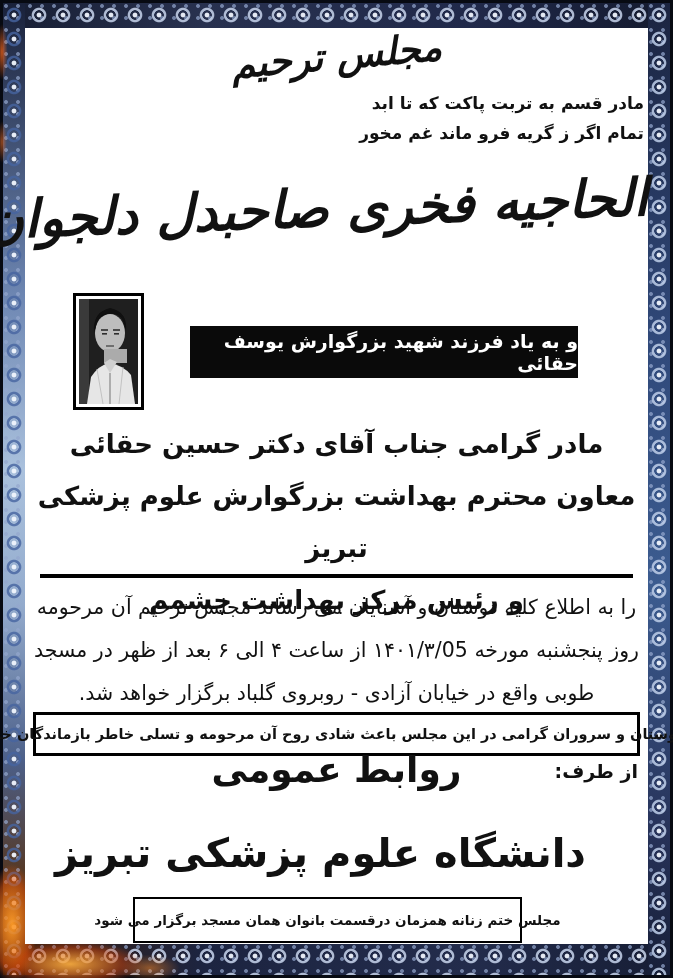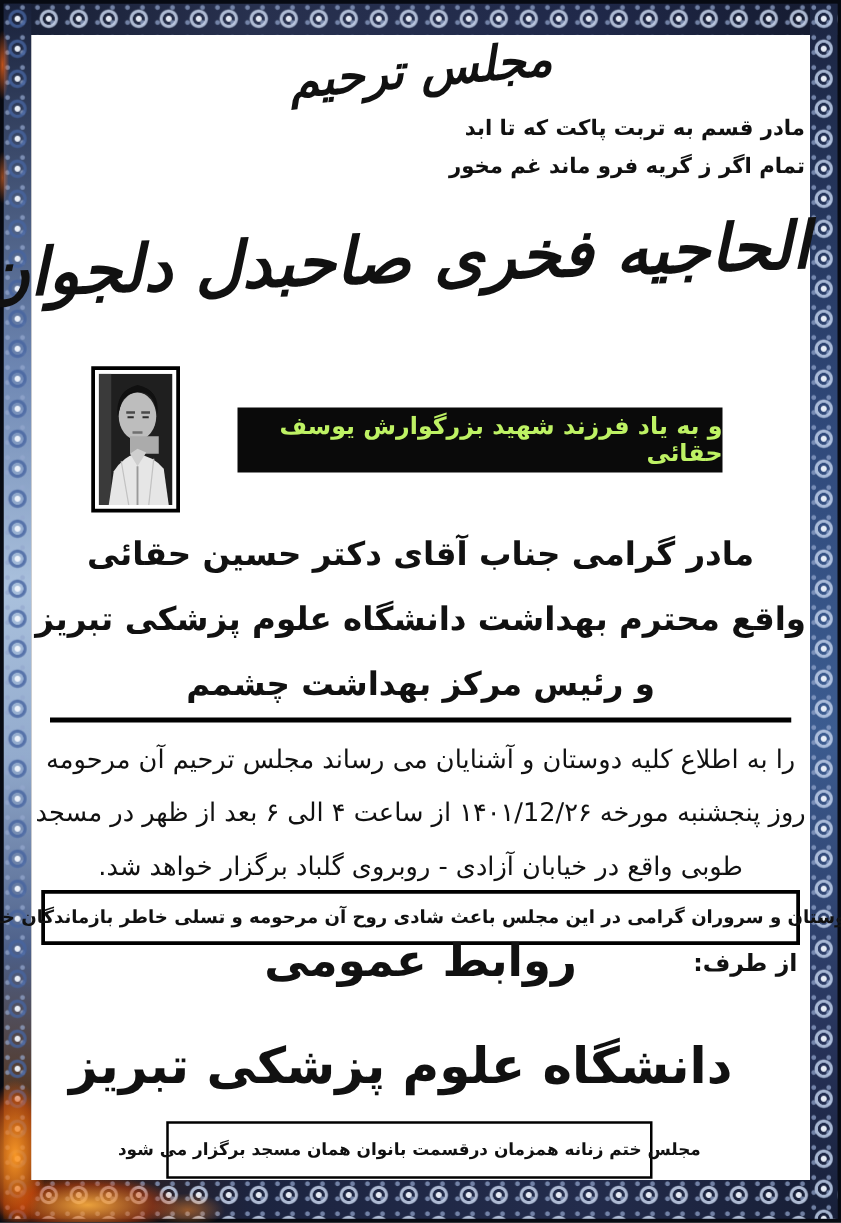--- a/index.html
+++ b/index.html
@@ -58,21 +58,21 @@
   
   .poem{font-size:17px;font-weight:bold;line-height:30px;white-space:nowrap;}
   .poem.right-col{top:60px;right:4px;text-align:right;}
   .poem.left-col{top:60px;left:18px;width:300px;text-align:center;}
   
   .callig-name{top:150px;font-size:52px;font-weight:bold;font-style:italic;transform:rotate(-2deg);white-space:nowrap;}
   
   .photo-frame{left:48px;top:265px;width:71px;height:117px;background:#fff;border:3px solid #000;box-sizing:border-box;padding:3px;}
   .photo-frame svg{display:block;width:59px;height:105px;}
   
-  .banner{left:165px;top:298px;width:388px;height:52px;background:#0a0a0a;color:#bef264;
+  .banner{left:165px;top:298px;width:388px;height:52px;background:#0a0a0a;color:#ffffff;
     display:flex;align-items:center;justify-content:center;font-size:19px;font-weight:bold;}
   
   .relations{top:390px;font-size:26px;font-weight:bold;line-height:52px;}
   
   .divider{left:15px;top:546px;width:593px;height:4px;background:#000;}
   
   .announce{top:558px;font-size:20.5px;font-weight:normal;line-height:43px;}
   
   .note-box{left:8px;top:684px;width:601px;height:38px;border:3px solid #000;
     display:flex;align-items:center;justify-content:center;font-size:14.5px;font-weight:bold;white-space:nowrap;}
@@ -124,29 +124,29 @@
         <path d="M25,64 L31,74 L38,63 L31,60 Z" fill="#cfcfcf"></path>
         <path d="M31,74 L31,105" stroke="#9a9a9a" stroke-width="1.5" fill="none"></path>
         <path d="M18,70 L24,105 M44,68 L40,105" stroke="#c2c2c2" stroke-width="1" fill="none"></path>
       </svg>
     </div>
 
     <div class="abs banner">و به یاد فرزند شهید بزرگوارش یوسف حقائی</div>
 
     <div class="abs center relations">
       <div>مادر گرامی جناب آقای دکتر حسین حقائی</div>
-      <div>واقع محترم بهداشت دانشگاه علوم پزشکی تبریز</div>
+      <div>معاون محترم بهداشت بزرگوارش علوم پزشکی تبریز</div>
       <div>و رئیس مرکز بهداشت چشمم</div>
     </div>
 
     <div class="abs divider"></div>
 
     <div class="abs center announce">
       <div>را به اطلاع کلیه دوستان و آشنایان می رساند مجلس ترحیم آن مرحومه</div>
-      <div>روز پنجشنبه مورخه ۱۴۰۱/12/۲۶  از ساعت ۴ الی ۶ بعد از ظهر در مسجد</div>
+      <div>روز پنجشنبه مورخه ۱۴۰۱/۳/05  از ساعت ۴ الی ۶ بعد از ظهر در مسجد</div>
       <div>طوبی واقع در خیابان آزادی - روبروی گلباد برگزار خواهد شد.</div>
     </div>
 
     <div class="abs note-box">حضور دوستان و سروران گرامی در این مجلس باعث شادی روح آن مرحومه و تسلی خاطر بازماندگان خواهد شد</div>
 
     <div class="abs from-label">از طرف:</div>
     <div class="abs center org1">روابط عمومی</div>
     <div class="abs footer-box">مجلس ختم زنانه همزمان درقسمت بانوان همان مسجد برگزار می شود</div>
 
     <div class="abs center org2">دانشگاه علوم پزشکی تبریز</div>

